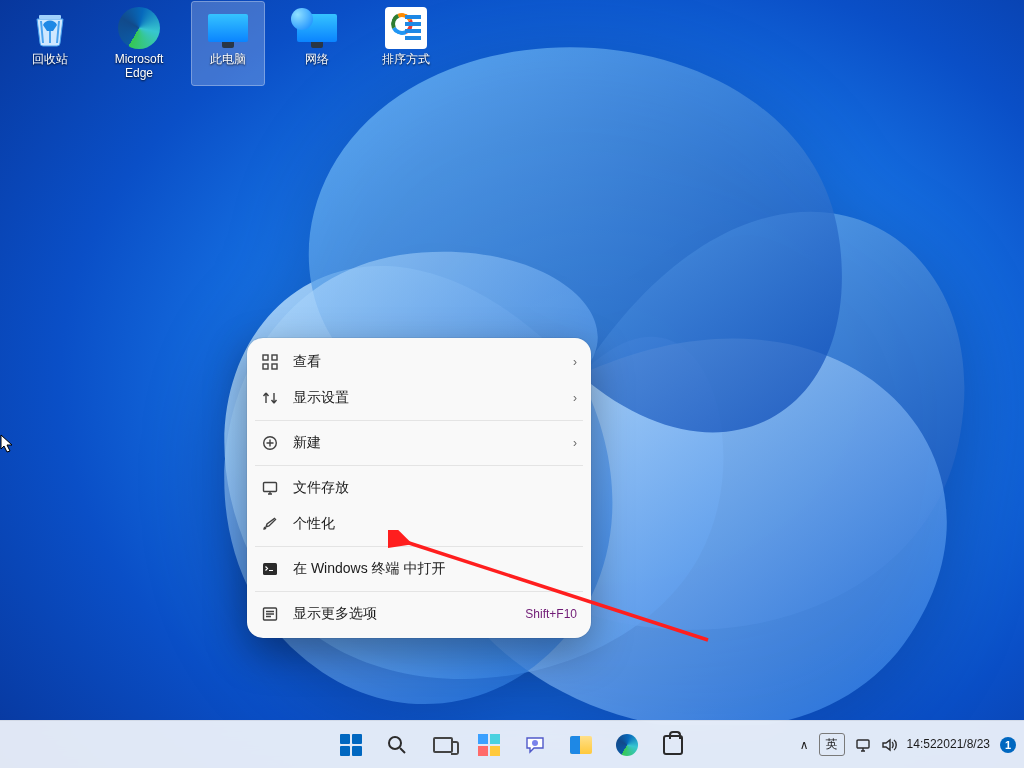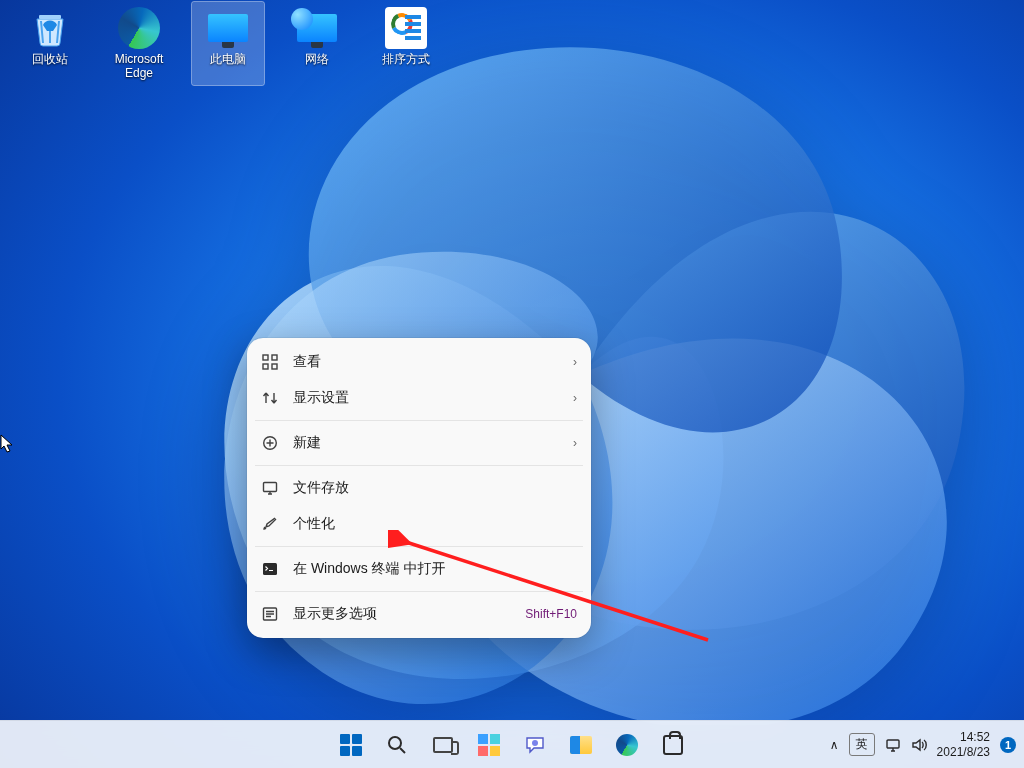--- a/index.html
+++ b/index.html
@@ -40,21 +40,21 @@
 .mi .accel{color:#701a75;font-size:12px}
 .sep{height:1px;background:#e4e4e4;margin:4px 8px}
 
 .arrow{position:absolute;left:388px;top:530px;width:330px;height:130px;z-index:6;pointer-events:none}
 
 .taskbar{position:absolute;left:0;bottom:0;width:100%;height:48px;background:rgba(243,246,252,.92);backdrop-filter:blur(10px);display:flex;align-items:center;border-top:1px solid rgba(0,0,0,.06)}
 .tb-center{position:absolute;left:50%;transform:translateX(-50%);display:flex;gap:6px}
 .tbtn{width:40px;height:40px;border-radius:4px;display:flex;align-items:center;justify-content:center}
 .tray{position:absolute;right:8px;display:flex;align-items:center;gap:10px;height:100%;font-size:12px;color:#1b1b1b}
 .tray .stack{display:flex;align-items:center;gap:10px}
-.tray .dt{display:flex;flex-direction:column;align-items:flex-end;line-height:1.2;font-size:12px}
+.tray .dt{display:flex;flex-direction:row;align-items:flex-end;line-height:1.2;font-size:12px}
 .badge{width:16px;height:16px;border-radius:50%;background:#0067c0;color:#fff;display:flex;align-items:center;justify-content:center;font-size:11px;font-weight:600}
 .pill{padding:2px 6px;border:1px solid #7a7a7a;border-radius:3px;font-size:12px}
 
 .sq4{width:22px;height:22px;display:grid;grid-template-columns:1fr 1fr;grid-template-rows:1fr 1fr;gap:2px}
 .sq4 span{background:#0067c0;border-radius:1px}
 .wg{width:22px;height:22px;display:grid;grid-template-columns:1fr 1fr;grid-template-rows:1fr 1fr;gap:2px}
 .wg span:nth-child(1){background:#3aa0ff}
 .wg span:nth-child(2){background:#4ad1e0}
 .wg span:nth-child(3){background:#ff6a6a}
 .wg span:nth-child(4){background:#ffc93c}

